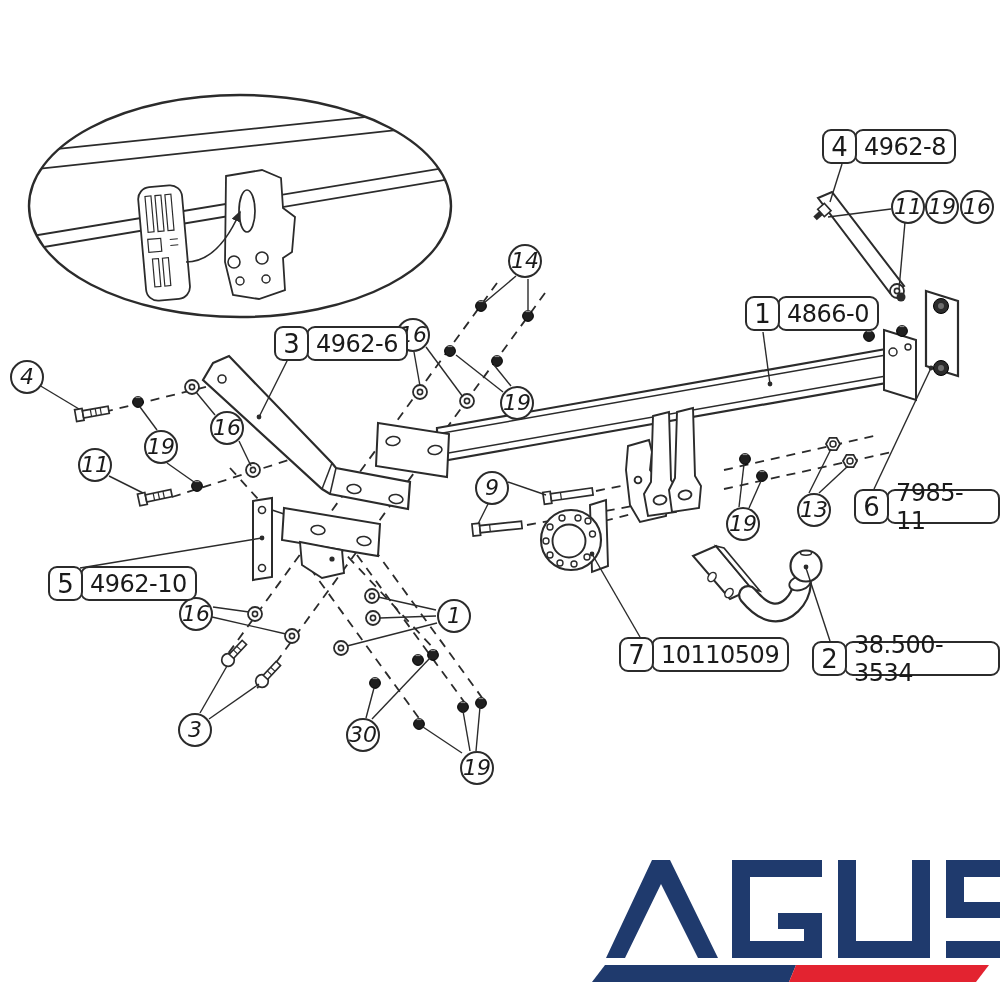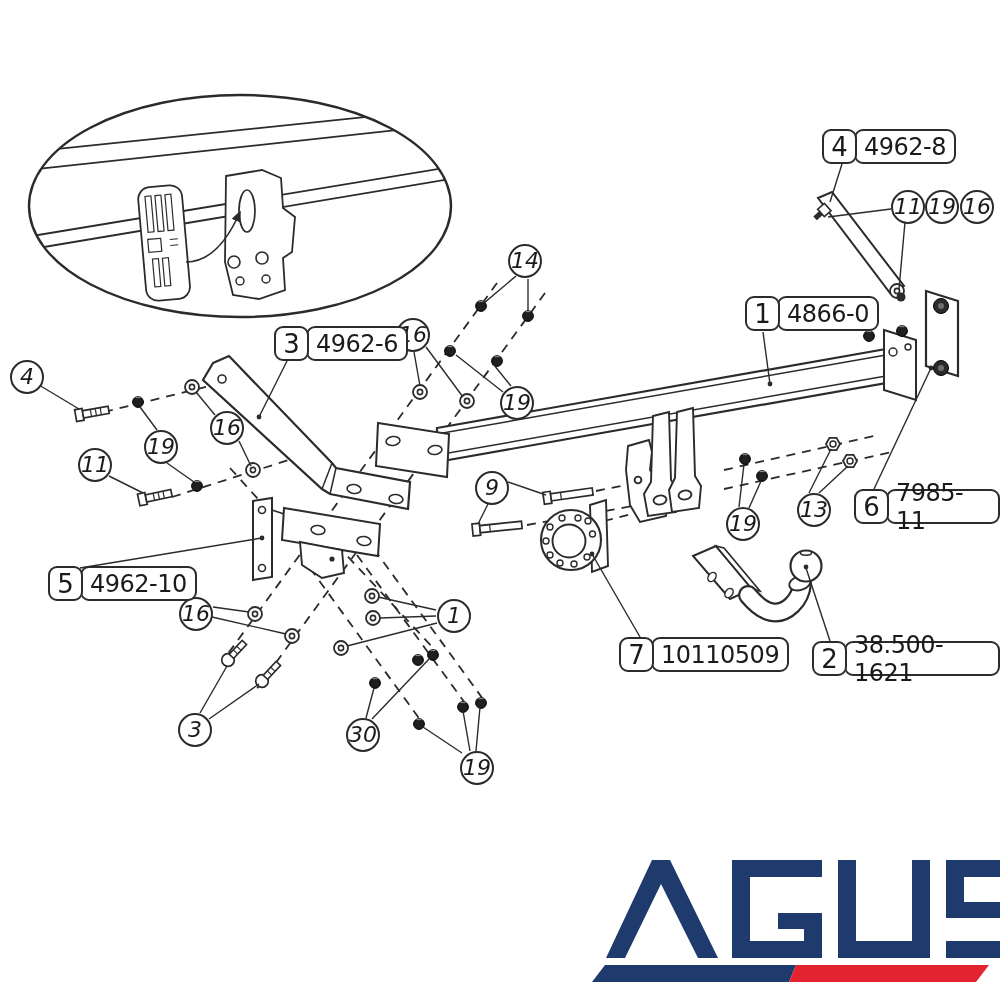--- a/index.html
+++ b/index.html
@@ -362,16 +362,16 @@
 <div class="plabel" style="left:854px;top:489px">
   <span class="num">6</span>
   <span class="part">7985-11</span>
 </div>
 <div class="plabel" style="left:619px;top:637px">
   <span class="num">7</span>
   <span class="part">10110509</span>
 </div>
 <div class="plabel" style="left:812px;top:641px">
   <span class="num">2</span>
-  <span class="part">38.500-1621</span>
+  <span class="part">38.500-3534</span>
 </div>
 
 </div>
 
 </body></html>

